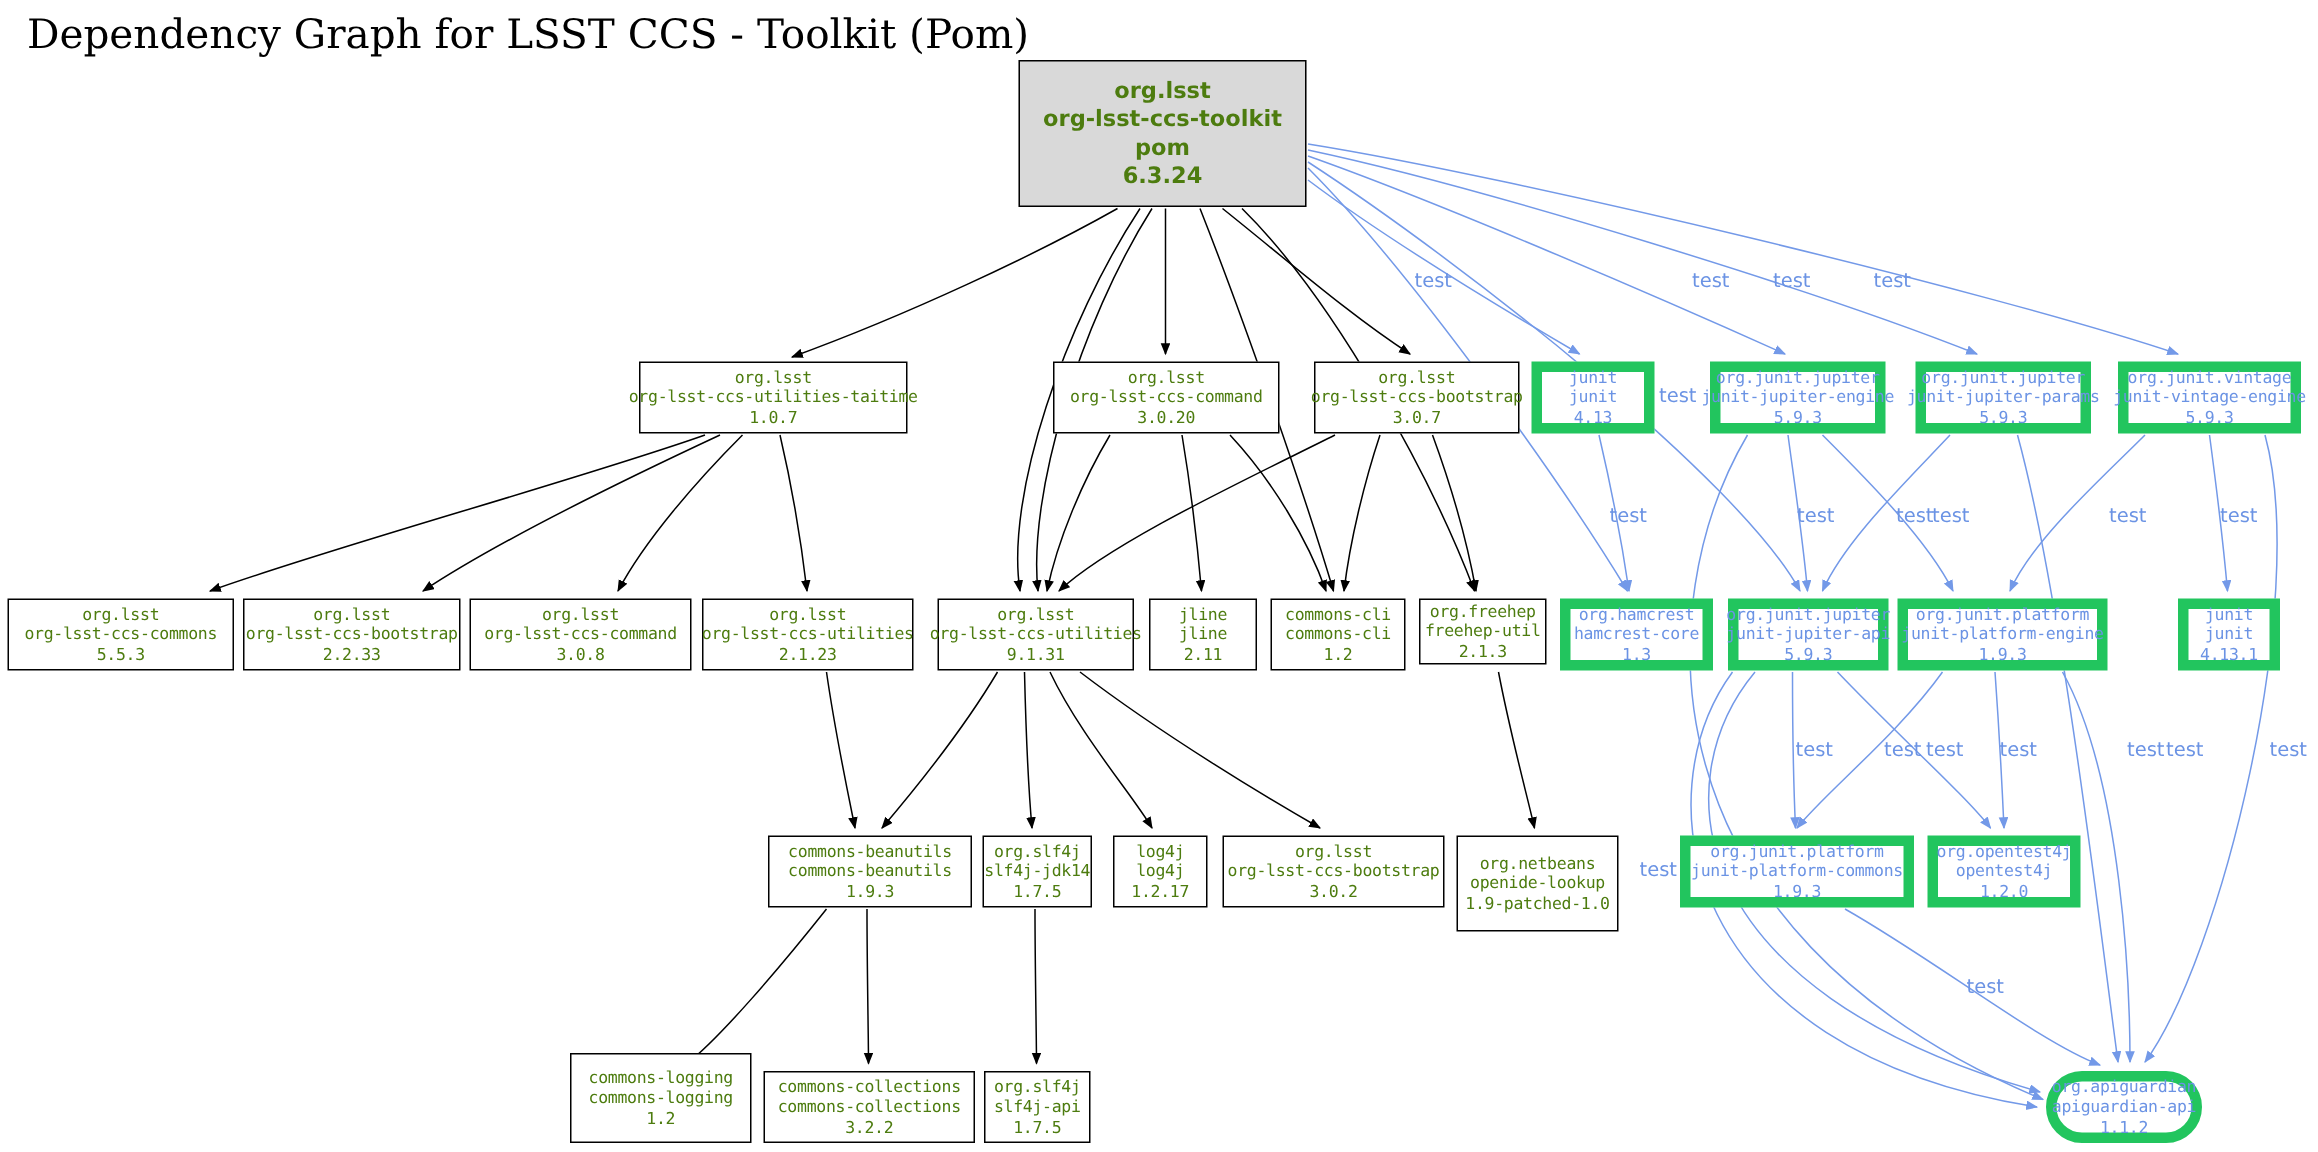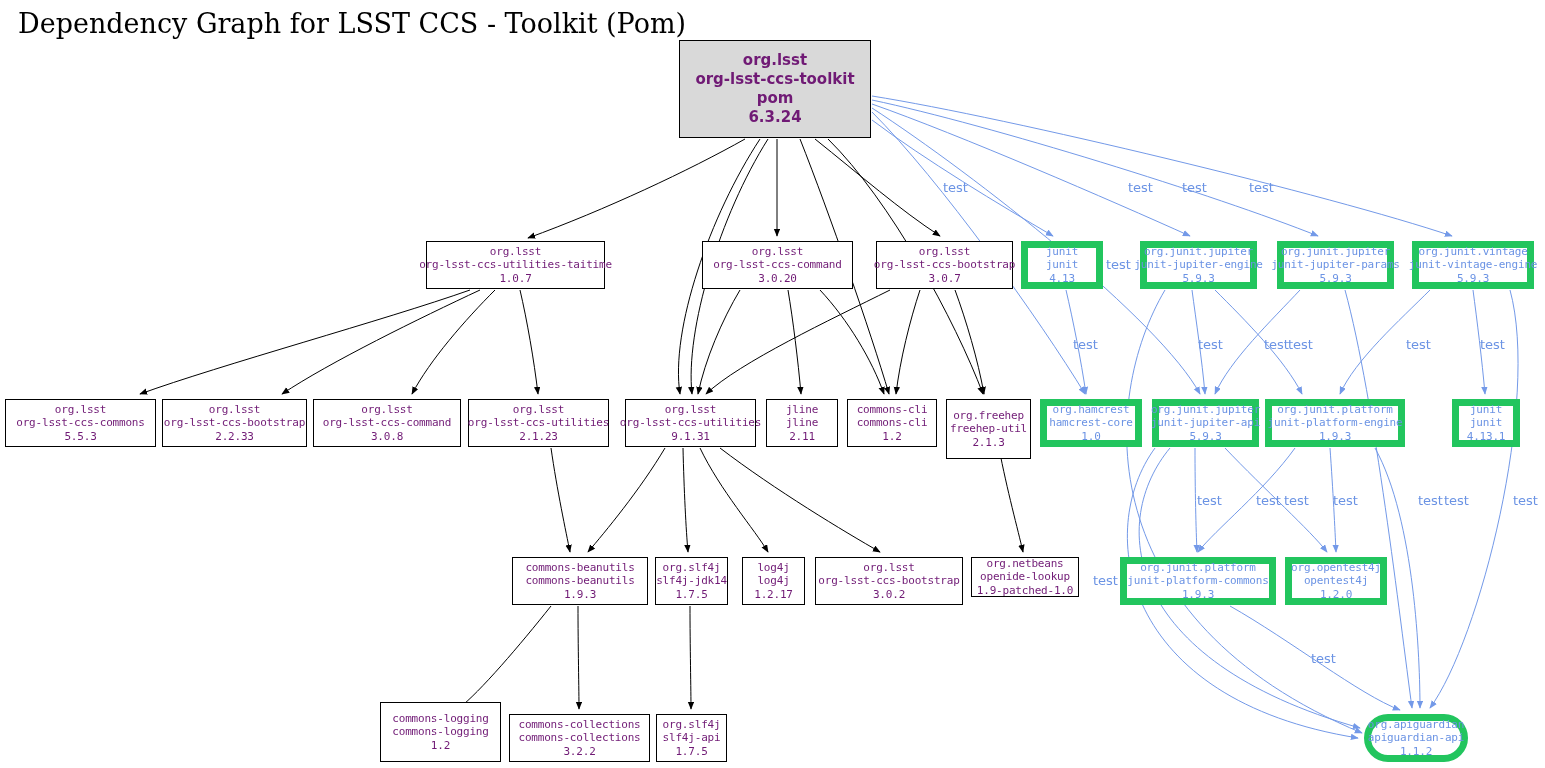--- a/index.html
+++ b/index.html
@@ -37,21 +37,21 @@
     flex-direction: column;
     align-items: center;
     justify-content: center;
     text-align: center;
     font-family: "DejaVu Sans Mono", "Liberation Mono", monospace;
     font-size: 11px;
     line-height: 13.6px;
     letter-spacing: -0.2px;
     background: #ffffff;
     border: 1px solid #000000;
-    color: #701a75;
+    color: #4d7c0f;
     white-space: nowrap;
   }
   .node.root {
     background: #d9d9d9;
     border: 1.5px solid #000000;
     font-family: "DejaVu Sans", "Liberation Sans", sans-serif;
     font-weight: bold;
     font-size: 15px;
     line-height: 19px;
     letter-spacing: 0;
@@ -210,29 +210,29 @@
       <div class="node thick" style="left: 766px; top: 399px; width: 72px; height: 48px;">
         <span class="ln">jline</span>
         <span class="ln">jline</span>
         <span class="ln">2.11</span>
       </div>
       <div class="node thick" style="left: 847px; top: 399px; width: 90px; height: 48px;">
         <span class="ln">commons-cli</span>
         <span class="ln">commons-cli</span>
         <span class="ln">1.2</span>
       </div>
-      <div class="node thick" style="left: 946px; top: 399px; width: 85px; height: 60px; text-align: center;">
+      <div class="node thick" style="left: 946px; top: 399px; width: 85px; height: 44px; text-align: center;">
         <span class="ln">org.freehep</span>
         <span class="ln">freehep-util</span>
         <span class="ln">2.1.3</span>
       </div>
       <div class="node test" style="left: 1040px; top: 399px; width: 102px; height: 48px;">
         <span class="ln">org.hamcrest</span>
         <span class="ln">hamcrest-core</span>
-        <span class="ln">1.0</span>
+        <span class="ln">1.3</span>
       </div>
       <div class="node test" style="left: 1152px; top: 399px; width: 107px; height: 48px;">
         <span class="ln">org.junit.jupiter</span>
         <span class="ln">junit-jupiter-api</span>
         <span class="ln">5.9.3</span>
       </div>
       <div class="node test" style="left: 1265px; top: 399px; width: 140px; height: 48px;">
         <span class="ln">org.junit.platform</span>
         <span class="ln">junit-platform-engine</span>
         <span class="ln">1.9.3</span>
@@ -255,21 +255,21 @@
       <div class="node thick" style="left: 742px; top: 557px; width: 63px; height: 48px; justify-content: center;">
         <span class="ln">log4j</span>
         <span class="ln">log4j</span>
         <span class="ln">1.2.17</span>
       </div>
       <div class="node thick" style="left: 815px; top: 557px; width: 148px; height: 48px;">
         <span class="ln">org.lsst</span>
         <span class="ln">org-lsst-ccs-bootstrap</span>
         <span class="ln">3.0.2</span>
       </div>
-      <div class="node thick" style="left: 971px; top: 557px; width: 108px; height: 40px;">
+      <div class="node thick" style="left: 971px; top: 557px; width: 108px; height: 64px;">
         <span class="ln">org.netbeans</span>
         <span class="ln">openide-lookup</span>
         <span class="ln">1.9-patched-1.0</span>
       </div>
       <div class="node test" style="left: 1120px; top: 557px; width: 156px; height: 48px;">
         <span class="ln">org.junit.platform</span>
         <span class="ln">junit-platform-commons</span>
         <span class="ln">1.9.3</span>
       </div>
       <div class="node test" style="left: 1285px; top: 557px; width: 102px; height: 48px;">

